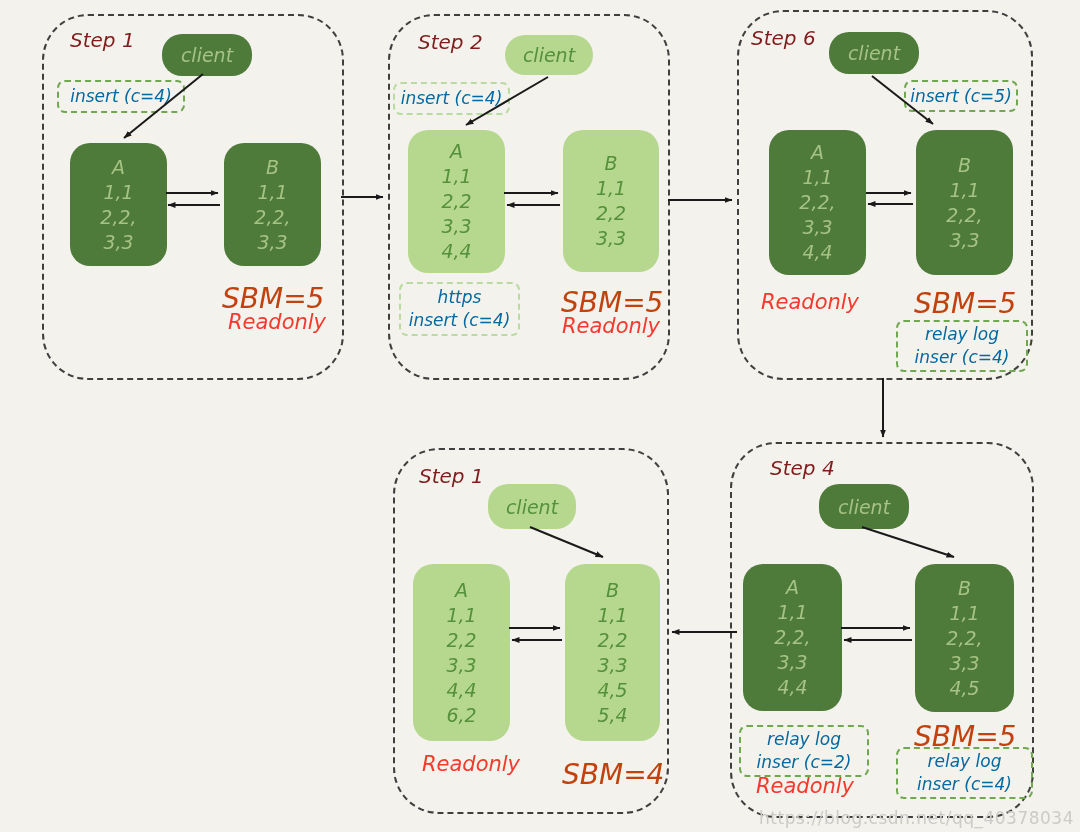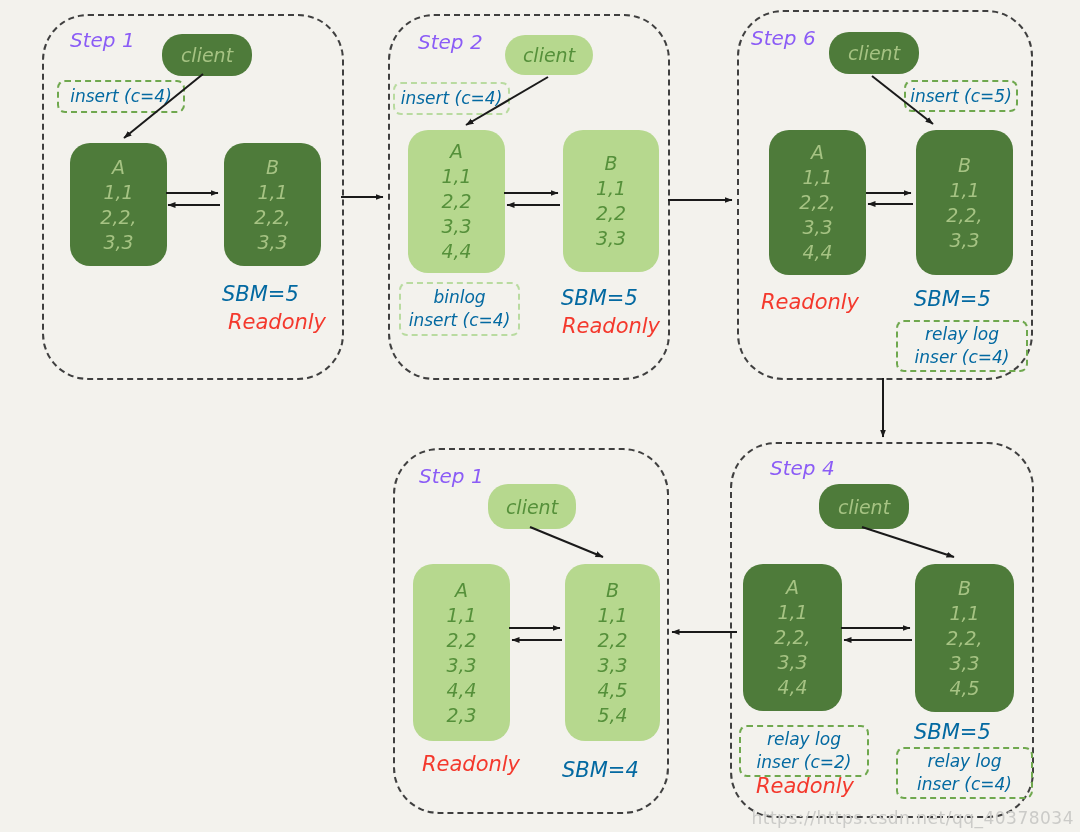--- a/index.html
+++ b/index.html
@@ -6,21 +6,21 @@
   #canvas{
     position:relative; width:1080px; height:832px;
     background:#f3f2ed; overflow:hidden;
     font-family:"DejaVu Sans", sans-serif;
   }
   .step{
     position:absolute; border:2px dashed #3f3f3f; border-radius:46px;
     background:transparent;
   }
   .step-label{
-    position:absolute; font-size:20px; font-style:italic; color:#8b5cf6;
+    position:absolute; font-size:20px; font-style:italic; color:#7f1d1d;
     white-space:nowrap;
   }
   .client{
     position:absolute; border-radius:20px; display:flex;
     align-items:center; justify-content:center;
     font-size:19px; font-style:italic;
   }
   .node{
     position:absolute; border-radius:20px; display:flex; flex-direction:column;
     align-items:center; justify-content:center;
@@ -30,21 +30,21 @@
   .light{ background:#b6d88e; color:#55903a; }
   .note{
     position:absolute; border:2px dashed #6fa84e; border-radius:8px;
     color:#0369a1; font-size:17px; font-style:italic; text-align:center;
     display:flex; flex-direction:column; align-items:center; justify-content:center;
     line-height:23px; white-space:nowrap; padding:2px 6px; box-sizing:border-box;
     background:transparent;
   }
   .note.light-border{ border-color:#b9dba0; }
   .sbm{
-    position:absolute; font-size:21px; font-style:italic; color:#0369a1;
+    position:absolute; font-size:28px; font-style:italic; color:#c2410c;
     text-align:left; white-space:nowrap;
   }
   .readonly{
     position:absolute; font-size:21px; font-style:italic; color:#f4392d;
     text-align:center; white-space:nowrap; font-weight:500;
   }
   .watermark{
     position:absolute; right:6px; bottom:4px; font-size:17px;
     color:#cbcbc8; letter-spacing:0.5px;
   }
@@ -95,21 +95,21 @@
       <span>3,3</span>
       <span>4,4</span>
     </div>
     <div class="node light" style="left:173px;top:114px;width:96px;height:142px;">
       <span>B</span>
       <span>1,1</span>
       <span>2,2</span>
       <span>3,3</span>
     </div>
     <div class="note light-border" style="left:9px;top:266px;width:121px;height:54px;">
-      <span>binlog</span>
+      <span>https</span>
       <span>insert (c=4)</span>
     </div>
     <div class="sbm" style="left:171px;top:270px;width:100px;">SBM=5</div>
     <div class="readonly" style="left:166px;top:298px;width:110px;">Readonly</div>
   </div>
 
   <div class="step" style="left:737px;top:10px;width:292px;height:366px;">
     <div class="step-label" style="left:12px;top:14px;">Step 6</div>
     <div class="client dark" style="left:90px;top:20px;width:90px;height:42px;">
       <span>client</span>
@@ -173,21 +173,21 @@
     <div class="step-label" style="left:24px;top:14px;">Step 1</div>
     <div class="client light" style="left:93px;top:34px;width:88px;height:45px;">
       <span>client</span>
     </div>
     <div class="node light" style="left:18px;top:114px;width:97px;height:177px;">
       <span>A</span>
       <span>1,1</span>
       <span>2,2</span>
       <span>3,3</span>
       <span>4,4</span>
-      <span>2,3</span>
+      <span>6,2</span>
     </div>
     <div class="node light" style="left:170px;top:114px;width:95px;height:177px;">
       <span>B</span>
       <span>1,1</span>
       <span>2,2</span>
       <span>3,3</span>
       <span>4,5</span>
       <span>5,4</span>
     </div>
     <div class="readonly" style="left:21px;top:302px;width:110px;">Readonly</div>
@@ -217,14 +217,14 @@
     <line x1="912" y1="640" x2="844" y2="640" marker-end="url(#ah)"></line>
     <line x1="509" y1="628" x2="560" y2="628" marker-end="url(#ah)"></line>
     <line x1="562" y1="640" x2="512" y2="640" marker-end="url(#ah)"></line>
 
     <line x1="341" y1="197" x2="383" y2="197" marker-end="url(#ah)"></line>
     <line x1="668" y1="200" x2="732" y2="200" marker-end="url(#ah)"></line>
     <line x1="883" y1="378" x2="883" y2="437" marker-end="url(#ah)"></line>
     <line x1="737" y1="632" x2="672" y2="632" marker-end="url(#ah)"></line>
   </svg>
 
-  <div class="watermark">https://https.csdn.net/qq_40378034</div>
+  <div class="watermark">https://blog.csdn.net/qq_40378034</div>
 </div>
 
 </body></html>

